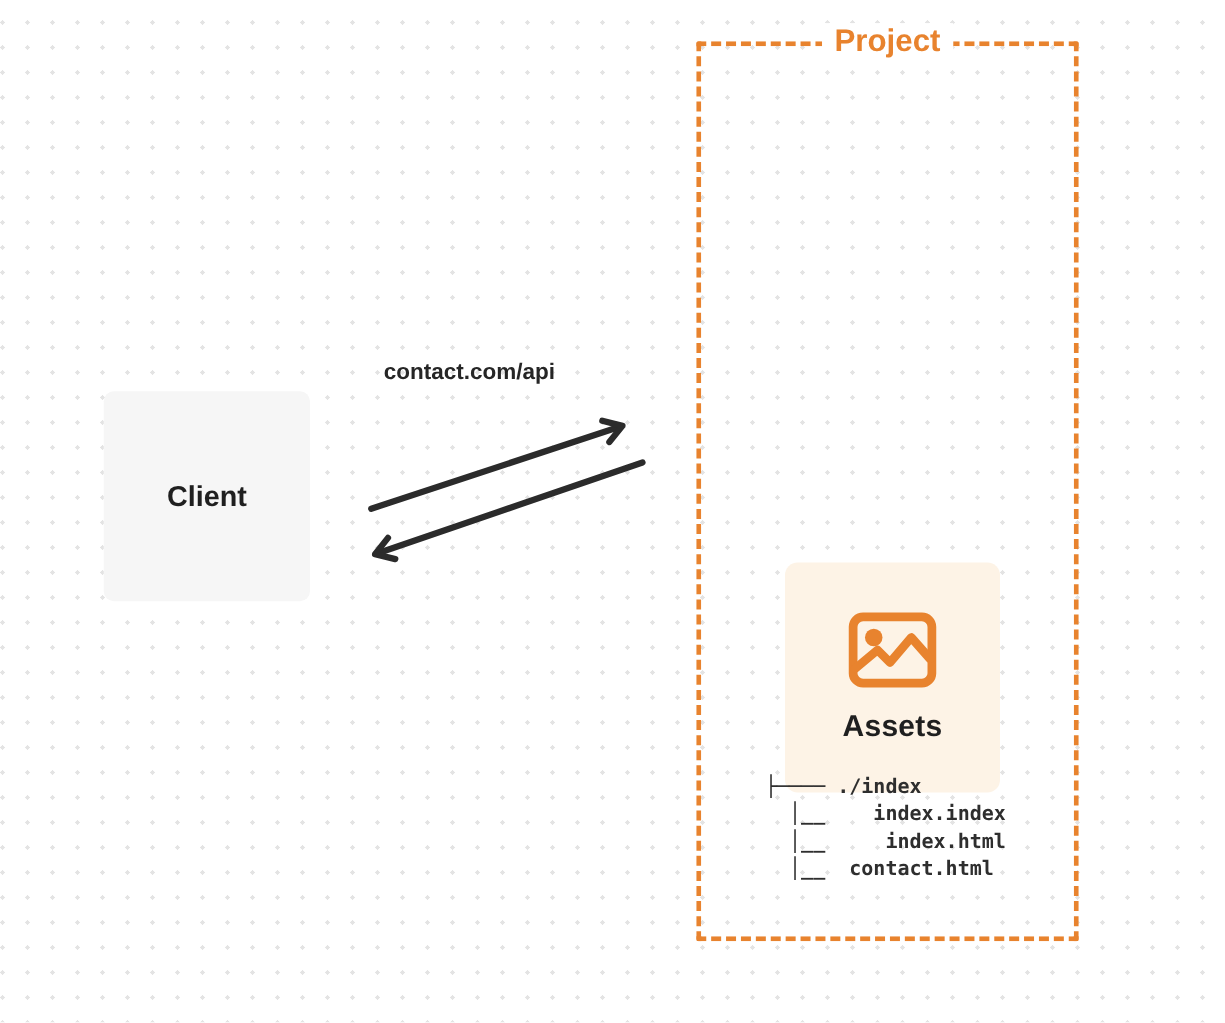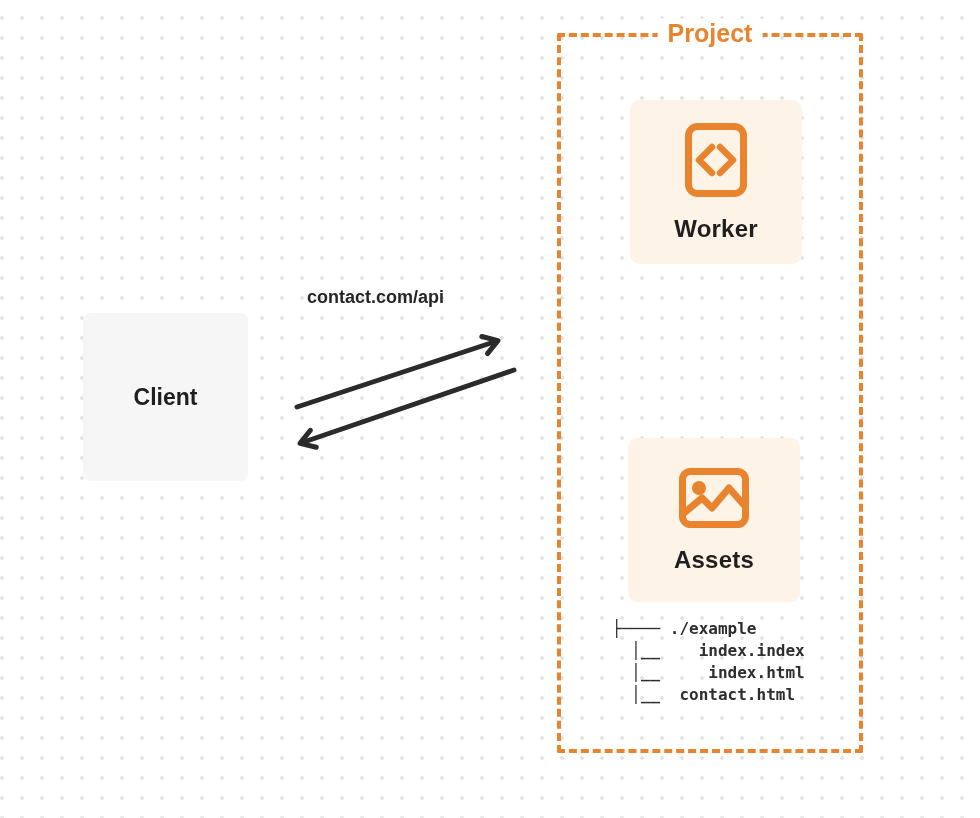--- a/index.html
+++ b/index.html
@@ -49,21 +49,21 @@
     background: #fdf3e6;
     border-radius: 10px;
     display: flex;
     flex-direction: column;
     align-items: center;
     justify-content: center;
     gap: 17px;
     box-sizing: border-box;
   }
   .card-worker { left: 630px; top: 100px; width: 172px; height: 164px; }
-  .card-assets { left: 628px; top: 438px; width: 172px; height: 164px; align-items: center; }
+  .card-assets { left: 628px; top: 450px; width: 172px; height: 184px; align-items: center; }
   .card-label {
     font-size: 24px;
     font-weight: bold;
     color: #1f1f1f;
     letter-spacing: 0.2px;
   }
 
   
   .client-box {
     position: absolute;
@@ -136,36 +136,28 @@
       </marker>
     </defs>
     <line x1="297" y1="407" x2="497" y2="341" stroke="#2b2b2b" stroke-width="5" stroke-linecap="round" marker-end="url(#arrowhead)"></line>
     <line x1="514" y1="370" x2="301" y2="443" stroke="#2b2b2b" stroke-width="5" stroke-linecap="round" marker-end="url(#arrowhead)"></line>
   </svg>
 
   <div class="project-box">
     <span class="project-label">Project</span>
   </div>
 
-  <div class="card card-worker">
-    <svg class="icon-svg" width="64" height="76" viewBox="0 0 64 76">
-      <rect x="4.5" y="4.5" width="55" height="67" rx="9" fill="none" stroke="#e8832e" stroke-width="7"></rect>
-      <path d="M28,25 L15,38 L28,51" fill="none" stroke="#e8832e" stroke-width="6.5" stroke-linecap="round" stroke-linejoin="round"></path>
-      <path d="M36,25 L49,38 L36,51" fill="none" stroke="#e8832e" stroke-width="6.5" stroke-linecap="round" stroke-linejoin="round"></path>
-    </svg>
-    <span class="card-label">Worker</span>
-  </div>
 
   <div class="card card-assets">
     <svg class="icon-svg" width="72" height="62" viewBox="0 0 72 62">
       <rect x="4.5" y="4.5" width="63" height="53" rx="8" fill="none" stroke="#e8832e" stroke-width="7"></rect>
       <circle cx="21" cy="21" r="7" fill="#e8832e"></circle>
       <path d="M6,46 L24,31 L34,41 L51,21 L66,38" fill="none" stroke="#e8832e" stroke-width="7" stroke-linecap="round" stroke-linejoin="round"></path>
     </svg>
     <span class="card-label">Assets</span>
   </div>
 
-  <pre class="file-tree"><span>├──── ./example</span>
+  <pre class="file-tree"><span>├──── ./index</span>
 <span>  │__    index.index</span>
 <span>  │__     index.html</span>
 <span>  │__  contact.html</span></pre>
 
 </div>
 
 </body></html>

